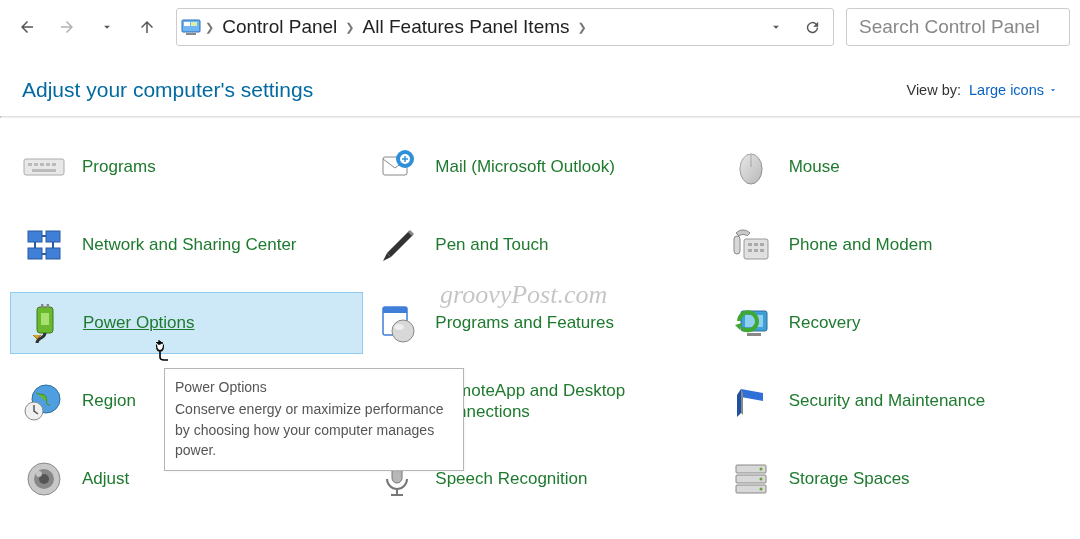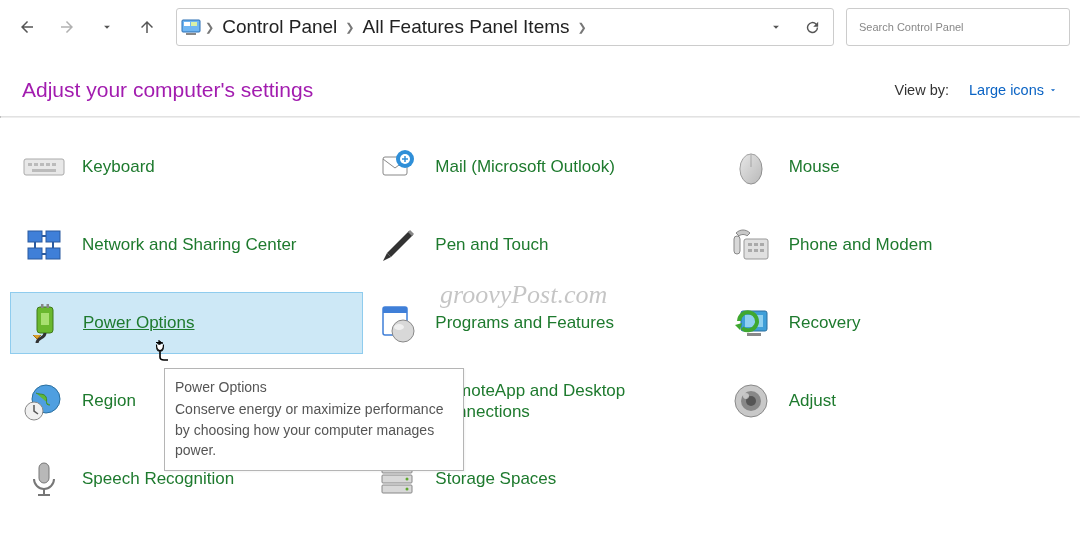--- a/index.html
+++ b/index.html
@@ -77,40 +77,40 @@
     height: 38px;
     border: 1px solid #ccc;
     border-radius: 3px;
     display: flex;
     align-items: center;
     padding: 0 10px;
   }
   .search-input {
     border: none;
     outline: none;
-    font-size: 11px;
+    font-size: 19px;
     width: 100%;
     color: #333;
   }
   .search-input::placeholder { color: #888; }
   .header-row {
     display: flex;
     align-items: center;
     justify-content: space-between;
     padding: 24px 22px 14px 22px;
   }
   .page-title {
-    color: #a21caf;
+    color: #0369a1;
     font-size: 21px;
     font-weight: 400;
   }
   .view-by {
     display: flex;
     align-items: center;
-    gap: 20px;
+    gap: 8px;
     font-size: 14.5px;
   }
   .view-by-label { color: #333; }
   .view-by-value {
     color: #0a63c4;
     cursor: pointer;
     display: flex;
     align-items: center;
     gap: 4px;
   }
@@ -269,21 +269,21 @@
       <svg width="44" height="28" viewBox="0 0 44 28">
           <rect x="2" y="6" width="40" height="16" rx="2" fill="#e8e8e8" stroke="#aaa"></rect>
           <rect x="6" y="10" width="4" height="3" fill="#bbb"></rect>
           <rect x="12" y="10" width="4" height="3" fill="#bbb"></rect>
           <rect x="18" y="10" width="4" height="3" fill="#bbb"></rect>
           <rect x="24" y="10" width="4" height="3" fill="#bbb"></rect>
           <rect x="30" y="10" width="4" height="3" fill="#bbb"></rect>
           <rect x="10" y="16" width="24" height="3" fill="#bbb"></rect>
         </svg>
     </span>
-    <span class="item-label">Keyboard</span>
+    <span class="item-label">Programs</span>
   </div>
 
   <div class="item">
     <span class="item-icon">
       <svg width="40" height="40" viewBox="0 0 40 40">
           <rect x="6" y="10" width="24" height="18" rx="2" fill="#fff" stroke="#888"></rect>
           <path d="M6 12l12 9 12-9" stroke="#888" fill="none"></path>
           <circle cx="28" cy="12" r="9" fill="#2f8fd8"></circle>
           <path d="M23 12a5 5 0 1 0 10 0 5 5 0 0 0-10 0" fill="#fff"></path>
           <path d="M28 9v6M25 12h6" stroke="#2f8fd8" stroke-width="1.5"></path>
@@ -407,20 +407,30 @@
           <rect x="6" y="8" width="26" height="20" rx="2" fill="#3f9fd8" stroke="#2a6f9f"></rect>
           <rect x="10" y="12" width="18" height="12" fill="#8fd0f0"></rect>
           <rect x="12" y="30" width="14" height="3" fill="#888"></rect>
           <circle cx="30" cy="28" r="9" fill="#4f9fe0" stroke="#2a6f9f"></circle>
           <path d="M24 26c3 1 5 0 6 3" fill="#5fb838"></path>
         </svg>
     </span>
     <span class="item-label">RemoteApp and Desktop Connections</span>
   </div>
 
+  <div class="item">
+    <span class="item-icon">
+      <svg width="40" height="40" viewBox="0 0 40 40">
+          <path d="M10 8l22 4v8l-22-4z" fill="#2f6fd8"></path>
+          <path d="M10 8v24l2 2V12z" fill="#888"></path>
+          <path d="M10 8L6 14v22l4-4z" fill="#1f4f9f"></path>
+        </svg>
+    </span>
+    <span class="item-label">Security and Maintenance</span>
+  </div>
 
   <div class="item">
     <span class="item-icon">
       <svg width="40" height="40" viewBox="0 0 40 40">
           <circle cx="20" cy="20" r="16" fill="#c8c8c8" stroke="#888"></circle>
           <circle cx="20" cy="20" r="10" fill="#888"></circle>
           <circle cx="20" cy="20" r="5" fill="#555"></circle>
           <circle cx="15" cy="15" r="3" fill="#fff" opacity="0.5"></circle>
         </svg>
     </span>

